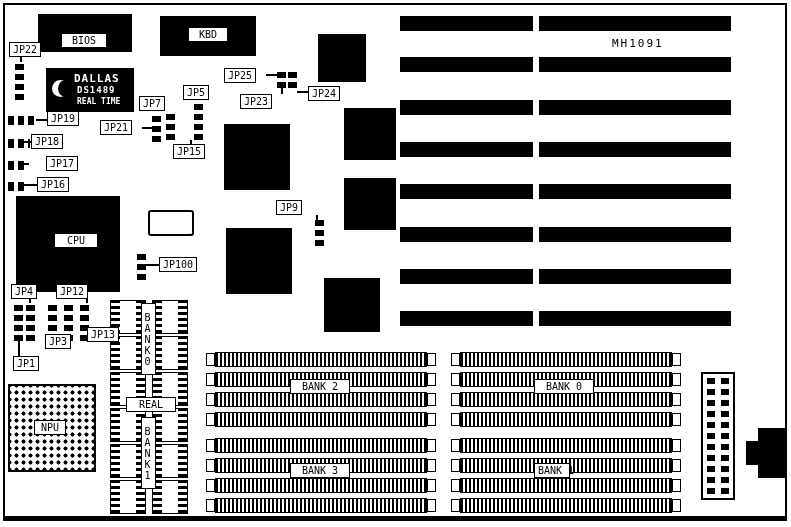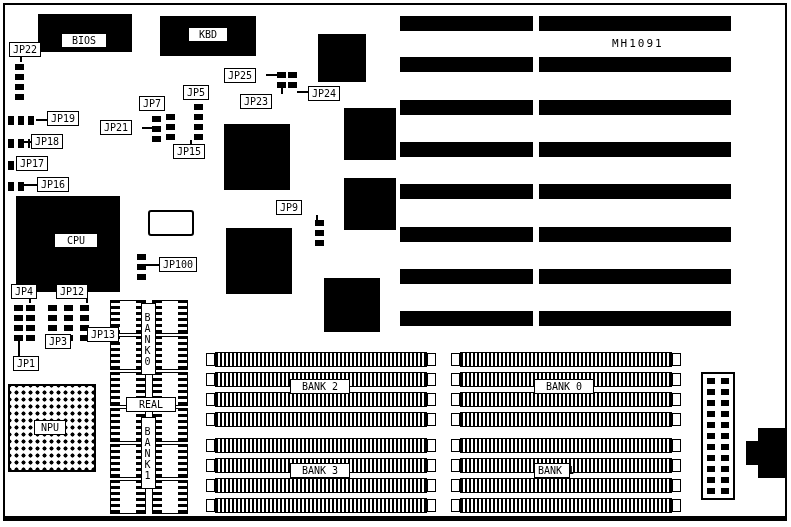--- a/index.html
+++ b/index.html
@@ -42,20 +42,27 @@
 <div class="board" id="board">
 
   <div class="frame"></div>
 
   <div class="chip" style="left:38px;top:14px;width:94px;height:38px"></div>
   <div class="lbl" style="left:61px;top:33px;width:46px">BIOS</div>
 
   <div class="chip" style="left:160px;top:16px;width:96px;height:40px"></div>
   <div class="lbl" style="left:188px;top:27px;width:40px">KBD</div>
 
+  <div class="chip" style="left:46px;top:68px;width:88px;height:44px">
+    <div style="position:absolute;left:6px;top:12px;width:17px;height:17px;border-radius:50%;background:#fff"></div>
+    <div style="position:absolute;left:12px;top:12px;width:15px;height:17px;border-radius:50%;background:#000"></div>
+    <div style="position:absolute;left:28px;top:4px;color:#fff;font:bold 11px 'DejaVu Sans Mono',monospace;letter-spacing:1px">DALLAS</div>
+    <div style="position:absolute;left:31px;top:17px;color:#fff;font:bold 9px 'DejaVu Sans Mono',monospace;letter-spacing:1px">DS1489</div>
+    <div style="position:absolute;left:31px;top:29px;color:#fff;font:bold 8px 'DejaVu Sans Mono',monospace">REAL TIME</div>
+  </div>
 
   <div class="chip" style="left:318px;top:34px;width:48px;height:48px"></div>
   <div class="chip" style="left:224px;top:124px;width:66px;height:66px"></div>
   <div class="chip" style="left:344px;top:108px;width:52px;height:52px"></div>
   <div class="chip" style="left:344px;top:178px;width:52px;height:52px"></div>
   <div class="chip" style="left:226px;top:228px;width:66px;height:66px"></div>
   <div class="chip" style="left:324px;top:278px;width:56px;height:54px"></div>
 
   <div class="chip" style="left:16px;top:196px;width:104px;height:96px"></div>
   <div class="lbl" style="left:54px;top:233px;width:44px">CPU</div>
@@ -67,21 +74,21 @@
 
   <div class="lbl" style="left:9px;top:42px">JP22</div>
   <div class="lbl" style="left:224px;top:68px">JP25</div>
   <div class="lbl" style="left:240px;top:94px">JP23</div>
   <div class="lbl" style="left:308px;top:86px">JP24</div>
   <div class="lbl" style="left:139px;top:96px">JP7</div>
   <div class="lbl" style="left:183px;top:85px">JP5</div>
   <div class="lbl" style="left:100px;top:120px">JP21</div>
   <div class="lbl" style="left:47px;top:111px">JP19</div>
   <div class="lbl" style="left:31px;top:134px">JP18</div>
-  <div class="lbl" style="left:16px;top:156px">JP17</div>
+  <div class="lbl" style="left:46px;top:156px">JP17</div>
   <div class="lbl" style="left:37px;top:177px">JP16</div>
   <div class="lbl" style="left:173px;top:144px">JP15</div>
   <div class="lbl" style="left:276px;top:200px">JP9</div>
   <div class="lbl" style="left:159px;top:257px">JP100</div>
   <div class="lbl" style="left:11px;top:284px">JP4</div>
   <div class="lbl" style="left:56px;top:284px">JP12</div>
   <div class="lbl" style="left:45px;top:334px">JP3</div>
   <div class="lbl" style="left:87px;top:327px">JP13</div>
   <div class="lbl" style="left:13px;top:356px">JP1</div>
 

